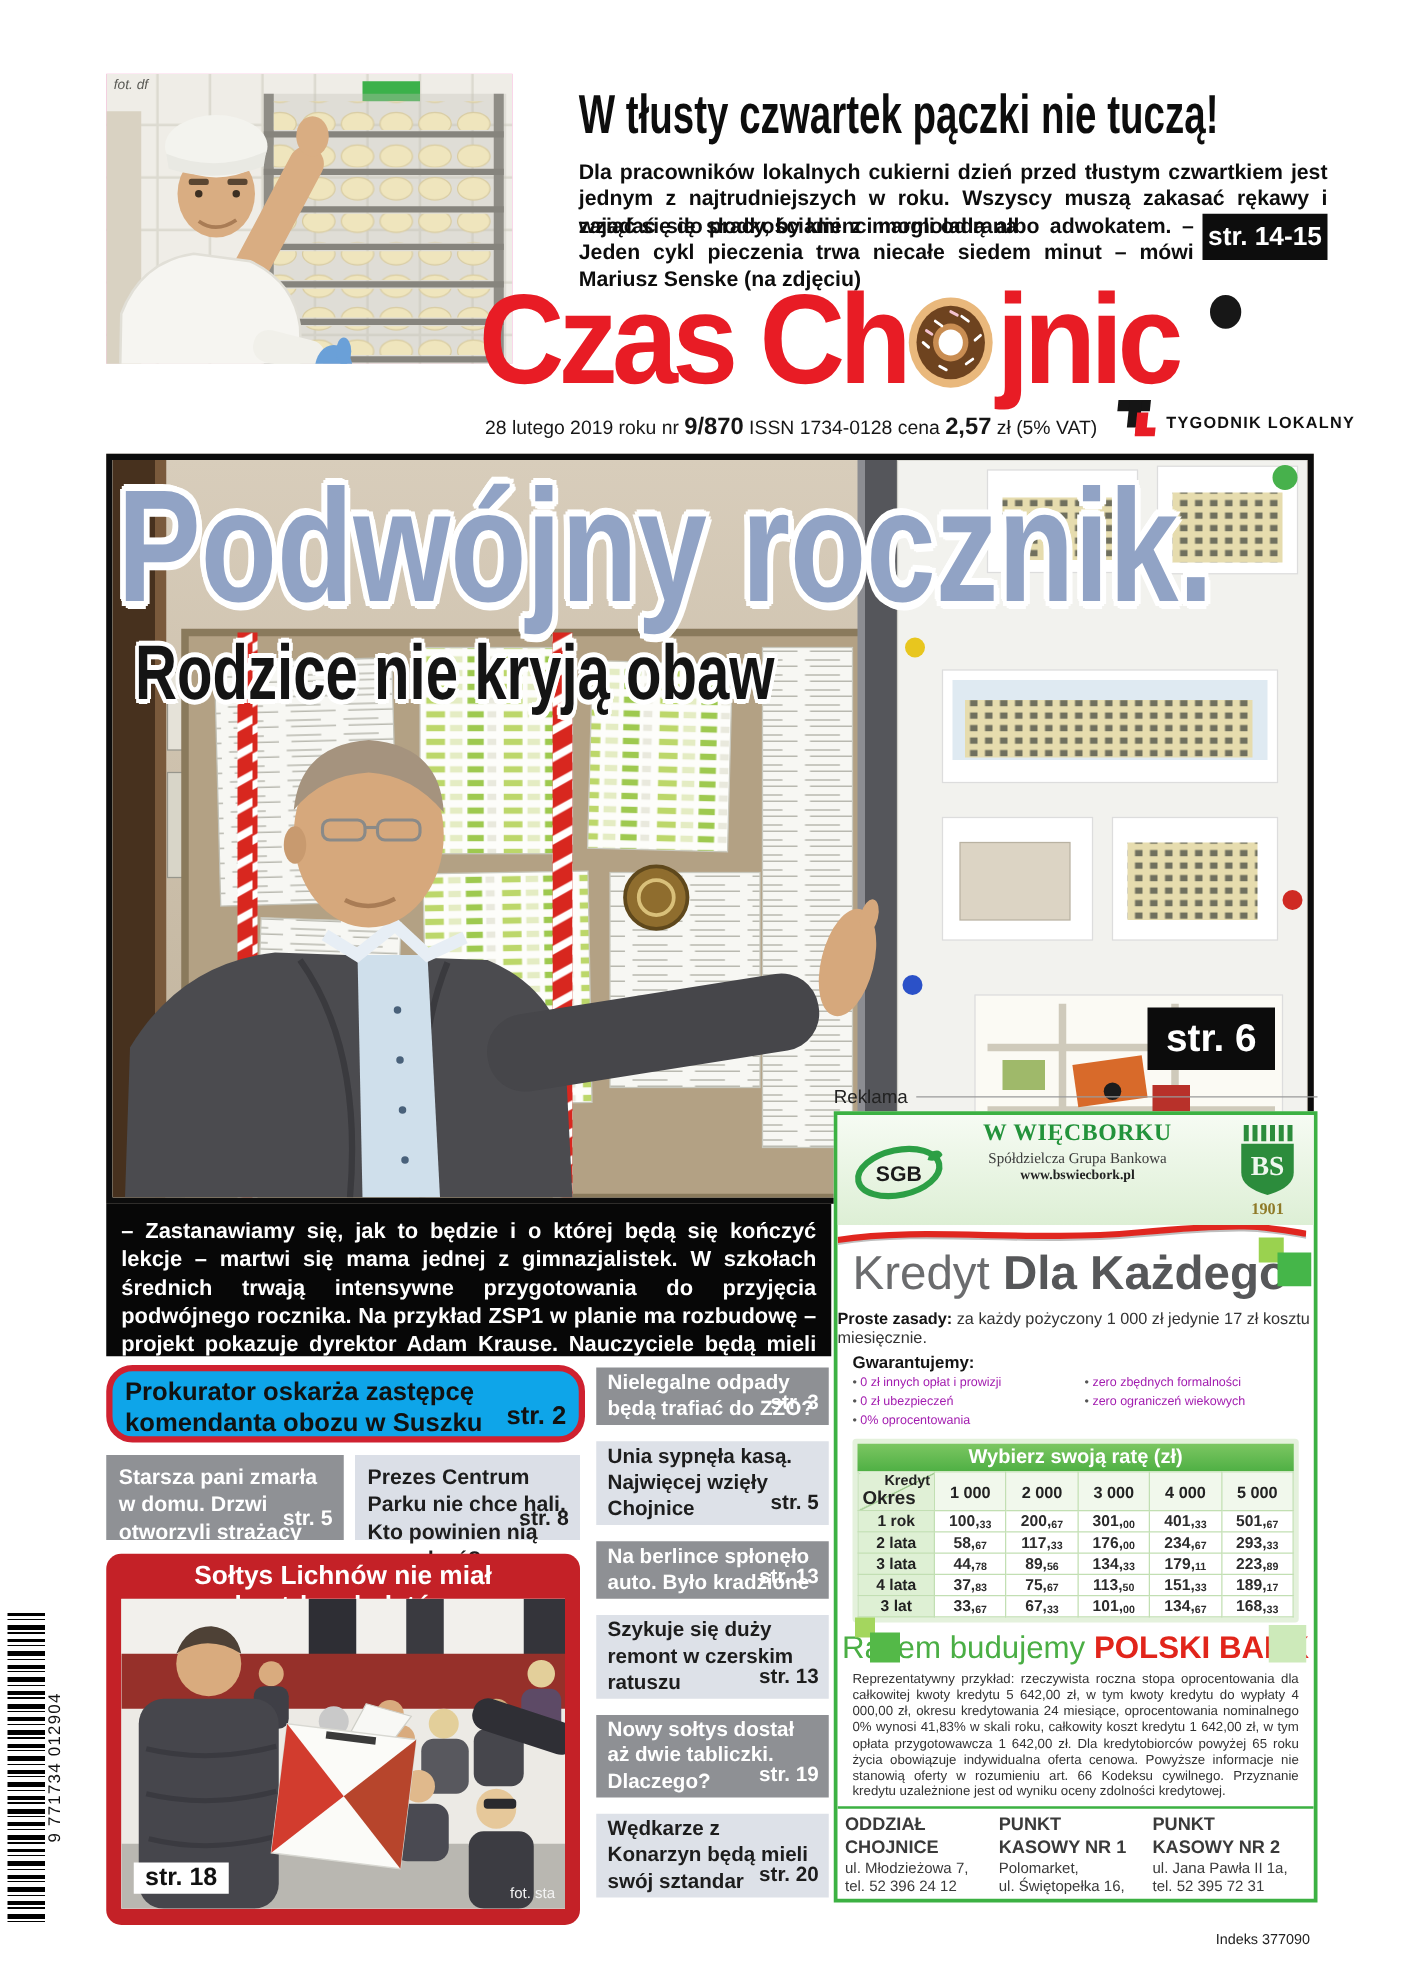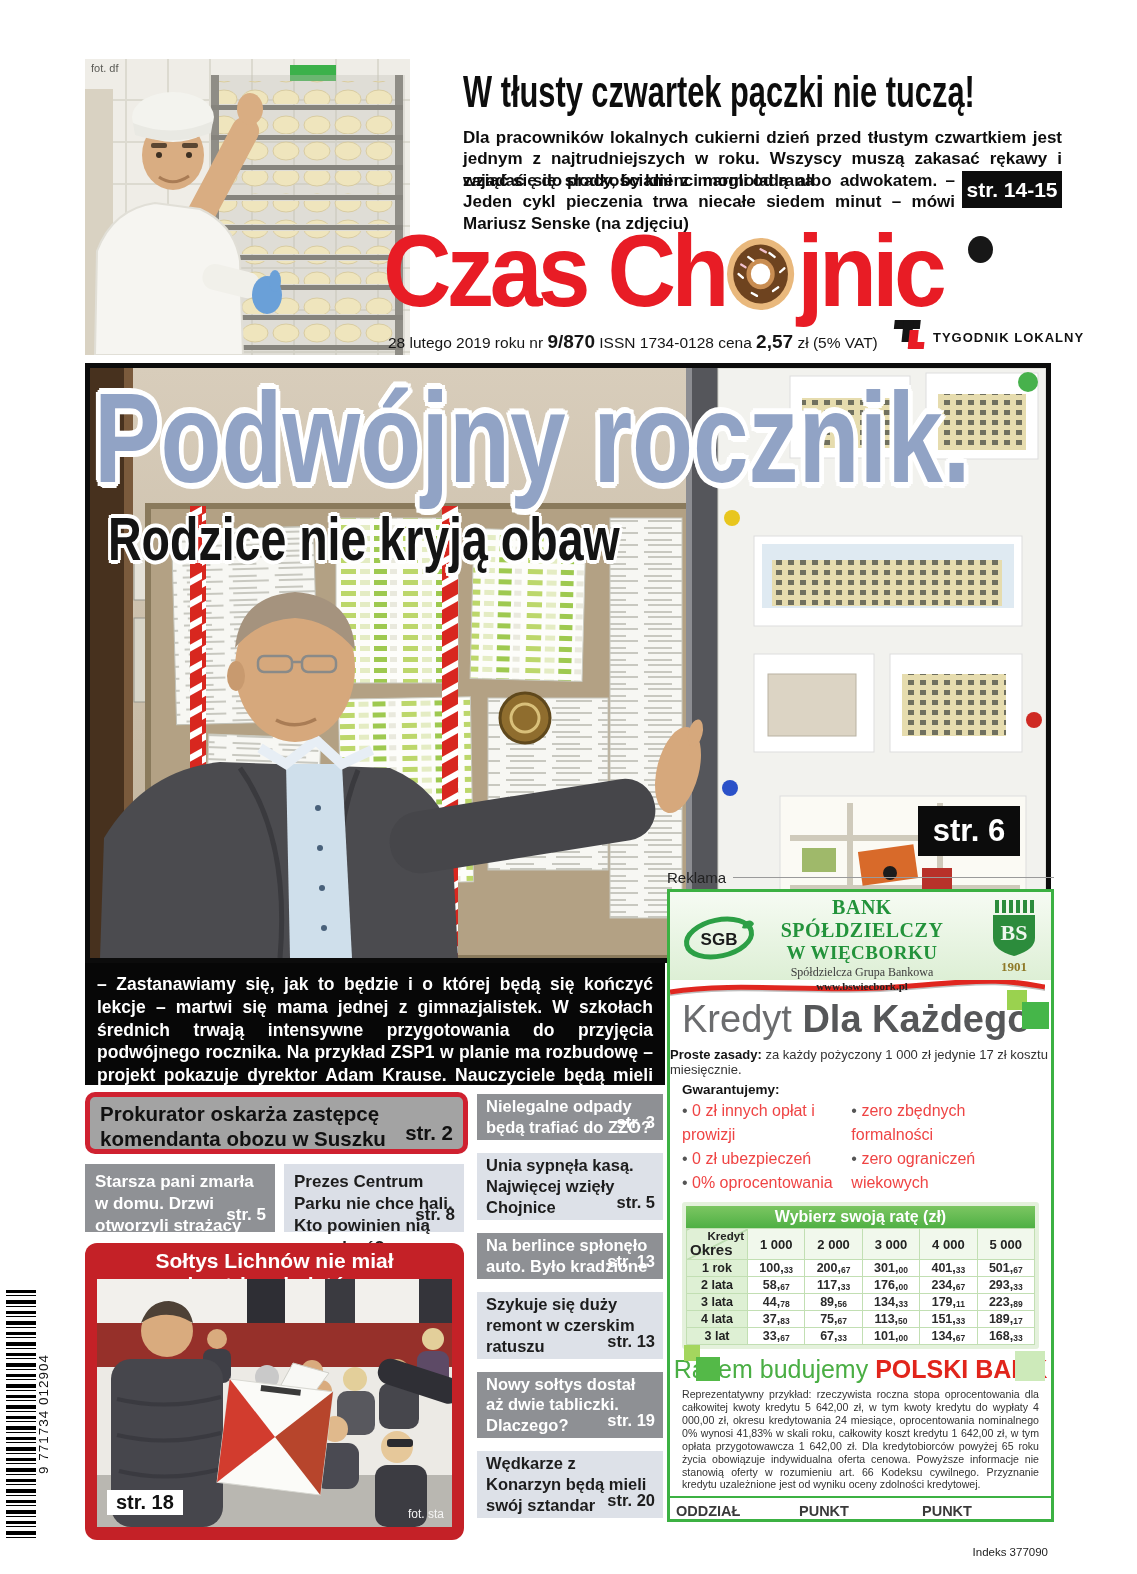--- a/index.html
+++ b/index.html
@@ -2,21 +2,21 @@
 <html lang="pl"><head>
 <meta charset="utf-8">
 <style>
   html,body{margin:0;padding:0;background:#fff;}
   .page{position:relative;width:1137px;height:1574px;background:#fff;overflow:hidden;
         font-family:"Liberation Sans",sans-serif;color:#111;}
   .abs{position:absolute;}
   .condensed{display:inline-block;transform-origin:left top;white-space:nowrap;}
 
   
-  #baker-photo{left:85px;top:59px;width:325px;height:296px;overflow:hidden;background:#f9a8d4;}
+  #baker-photo{left:85px;top:59px;width:325px;height:232px;overflow:hidden;background:#f9a8d4;font-style:italic;}
   #baker-credit{left:6px;top:3px;font-size:11px;color:#5a5a55;}
   #top-headline{left:463px;top:70px;font-weight:bold;font-size:44px;line-height:1;color:#0d0d0d;}
   #top-headline .condensed{transform:scaleX(.70);}
   .top-body{font-weight:bold;font-size:17px;line-height:1.26;text-align:justify;color:#0d0d0d;}
   #top-body-1{left:463px;top:127px;width:599px;}
   #top-body-2{left:463px;top:170px;width:492px;}
   #top-pageref{left:962px;top:171px;width:100px;height:37px;background:#0d0d0d;color:#fff;
                font-weight:bold;font-size:21px;display:flex;align-items:center;justify-content:center;}
 
   
@@ -38,22 +38,22 @@
   #main-h1 .condensed{transform:scaleX(.78);}
   #main-h2{left:108px;top:508px;font-weight:bold;font-size:62px;line-height:1;color:#141414;}
   #main-h2 .condensed{transform:scaleX(.75);}
   #str6-badge{left:918px;top:806px;width:102px;height:50px;background:#0c0c0c;color:#fff;
               font-weight:bold;font-size:31px;display:flex;align-items:center;justify-content:center;}
   #lead-box{left:85px;top:963px;width:556px;height:102px;background:#070707;color:#fff;
             padding:10px 12px;font-weight:bold;font-size:17.5px;line-height:1.3;text-align:justify;}
   #lead-box .credit{font-size:14.5px;margin-left:16px;}
 
   
-  #teaser-boxed{left:85px;top:1092px;width:353px;height:44px;border:5px solid #cf2130;border-radius:10px;
-                background:#a3a3a3;padding:4px 10px;font-weight:bold;font-size:20.5px;line-height:1.22;color:#111;}
+  #teaser-boxed{left:85px;top:1092px;width:353px;height:44px;border:5px solid #cf2130;border-radius:21px;
+                background:#0ea5e9;padding:4px 10px;font-weight:bold;font-size:20.5px;line-height:1.22;color:#111;}
   #teaser-boxed .pageref{position:absolute;right:10px;bottom:4px;}
   #teaser-gray{left:85px;top:1164px;width:170px;height:54px;background:#8f9195;color:#fff;
                padding:7px 10px;font-weight:bold;font-size:17px;line-height:1.3;}
   #teaser-light{left:284px;top:1164px;width:160px;height:54px;background:#dbdfe7;color:#1d1d1d;
                 padding:7px 10px;font-weight:bold;font-size:17px;line-height:1.3;}
   #teaser-gray .pageref,#teaser-light .pageref{position:absolute;right:9px;bottom:6px;}
 
   #red-card{left:85px;top:1243px;width:379px;height:297px;background:#c42127;border-radius:12px;}
   #red-card-title{position:absolute;left:0;top:6px;width:100%;text-align:center;color:#fff;
                   font-weight:bold;font-size:21px;}
@@ -94,21 +94,21 @@
   #product-line{position:relative;padding:2px 12px 0;white-space:nowrap;}
   #product-light{font-size:38px;color:#6b6c6e;}
   #product-bold{font-size:38px;font-weight:bold;color:#565759;}
   .gsq{position:absolute;}
   #proste{padding:6px 0 0;font-size:13px;color:#333;}
   #proste b{color:#141414;}
   #gwarantujemy{padding:5px 12px 0;font-weight:bold;font-size:13.5px;color:#141414;}
   #bullets{display:flex;padding:2px 12px 0;}
   #bullets ul{margin:0;padding:0;list-style:none;}
   #bullets .col1{width:52%;}
-  #bullets li{font-size:16px;line-height:1.5;color:#ef4444;}
+  #bullets li{font-size:10px;line-height:1.5;color:#a21caf;}
   #bullets li:before{content:"• ";color:#555;}
   #table-wrap{margin:7px 12px 0;background:#e4f1dc;padding:4px;border-radius:3px;}
   #table-title{background:linear-gradient(180deg,#7cc662,#4fb044);color:#fff;font-weight:bold;
                font-size:16px;text-align:center;padding:2px 0;}
   #rate-table{width:100%;border-collapse:collapse;background:#fff;}
   #rate-table th,#rate-table td{border:1px solid #c2dfb3;padding:1px 4px;}
   #rate-table thead th{background:#f1f8ec;font-size:13px;color:#222;text-align:center;}
   #rate-table th.corner{position:relative;background:#e0f0d6;width:60px;height:30px;padding:0;
     background-image:linear-gradient(to bottom right,transparent 49%,#9cc98c 49%,#9cc98c 51%,transparent 51%);}
   .corner-top{position:absolute;right:3px;top:1px;font-size:11.5px;font-weight:bold;}
@@ -435,21 +435,20 @@
   <div class="abs" id="ad-box">
     <div id="ad-header">
       <div id="sgb-logo">
         <svg width="74" height="48" viewBox="0 0 74 48">
           <ellipse cx="37" cy="24" rx="33" ry="18" fill="none" stroke="#2c9f45" stroke-width="5" transform="rotate(-12 37 24)"></ellipse>
           <path d="M62 8 q8 -4 10 2 q-4 6 -12 4 Z" fill="#2c9f45"></path>
           <text x="37" y="31" text-anchor="middle" font-family="Liberation Sans, sans-serif" font-weight="bold" font-size="17" fill="#1a1a1a">SGB</text>
         </svg>
       </div>
       <div id="bank-center">
-        <div id="bank-line1">BANK SPÓŁDZIELCZY</div>
         <div id="bank-line2">W WIĘCBORKU</div>
         <div id="bank-sub">Spółdzielcza Grupa Bankowa</div>
         <div id="bank-url">www.bswiecbork.pl</div>
       </div>
       <div id="bs-logo">
         <svg width="54" height="76" viewBox="0 0 54 76">
           <g fill="#2c8c3c">
             <rect x="8" y="2" width="4" height="13"></rect>
               <rect x="15" y="2" width="4" height="13"></rect>
             <rect x="22" y="2" width="4" height="13"></rect>

